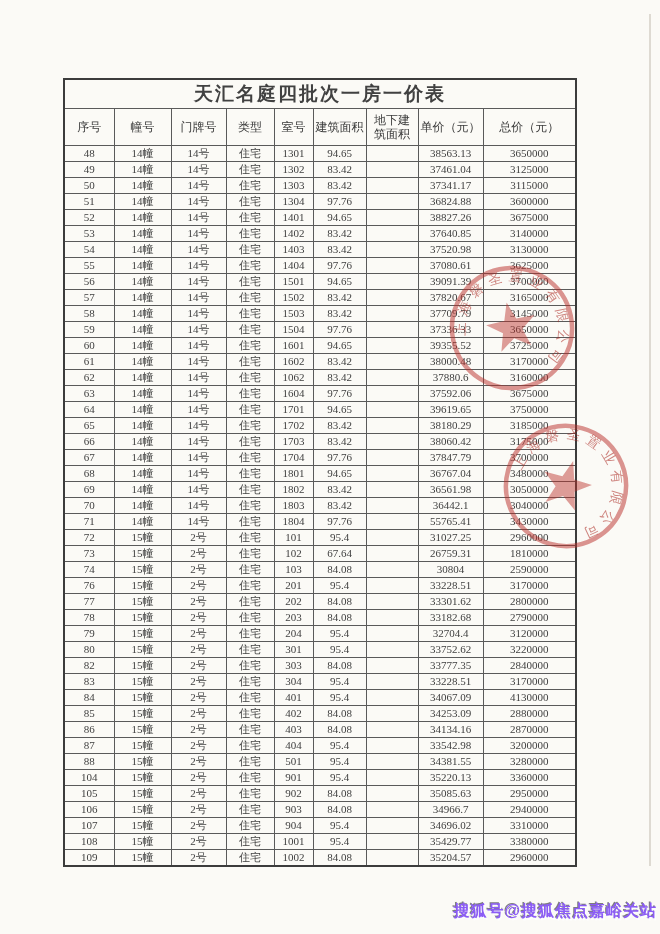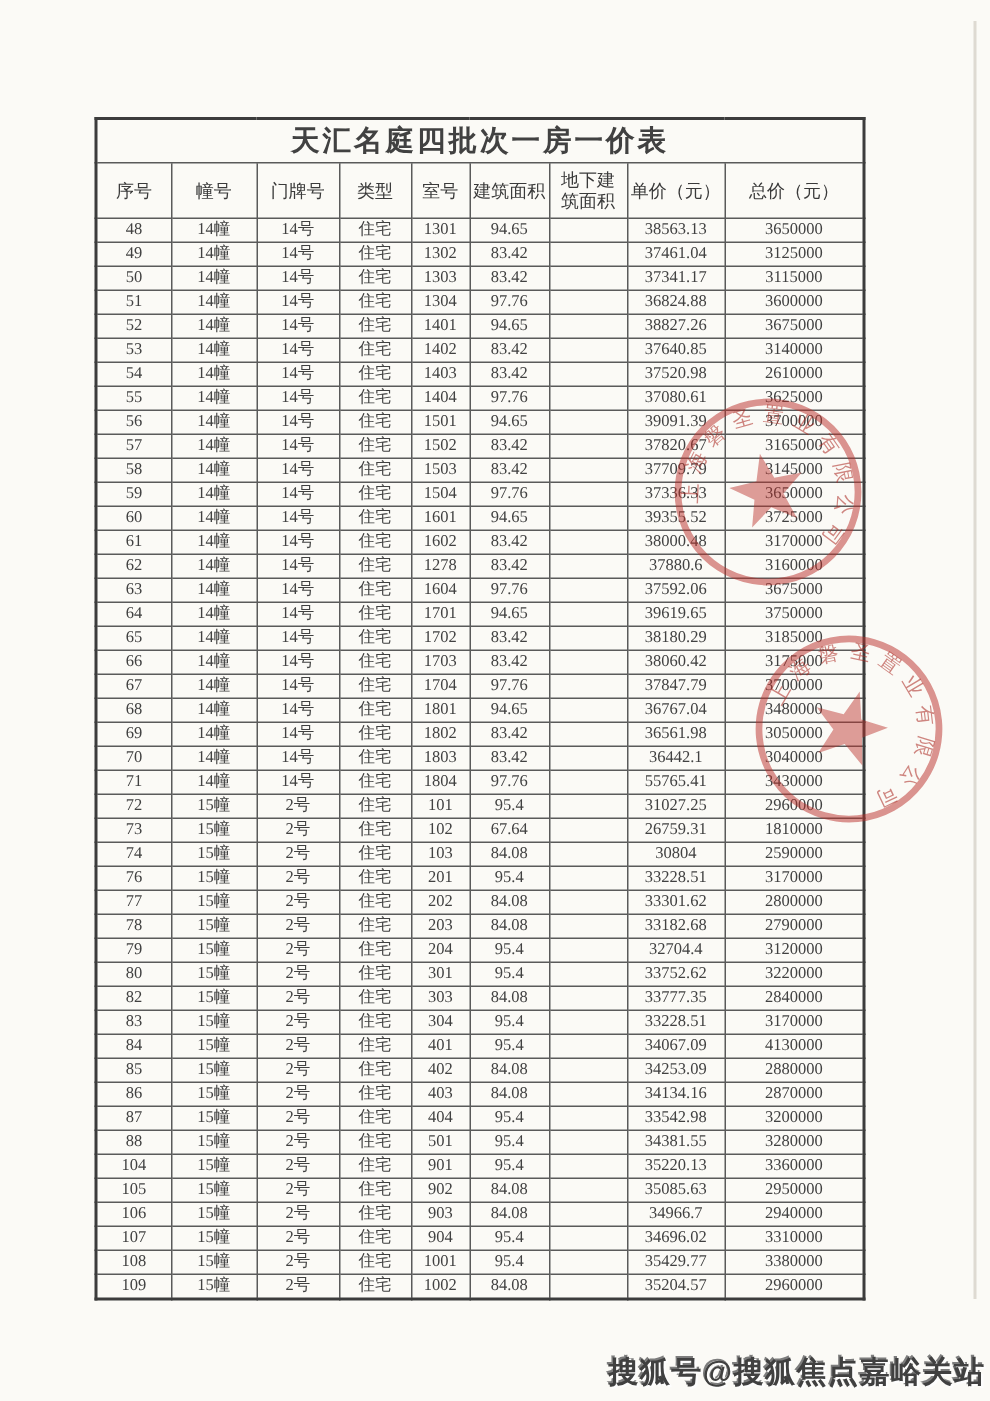--- a/index.html
+++ b/index.html
@@ -37,22 +37,22 @@
     height:15px;font-size:11px;line-height:15px;
   }
   
   .seal{position:absolute;width:140px;height:140px;opacity:.92;}
   .seal-1{left:442px;top:258px;transform:rotate(-12deg);}
   .seal-2{left:496px;top:416px;transform:rotate(16deg);}
   
   .watermark{
     position:absolute;top:901px;right:3px;
     font-family:"Liberation Sans","DejaVu Sans",sans-serif;
-    font-size:20px;font-weight:bold;letter-spacing:1px;
-    color:#404040;
+    font-size:16px;font-weight:bold;letter-spacing:1px;
+    color:#8b5cf6;
     text-shadow:1.5px 1.5px 0 #fdfdfd,-1px -1px 0 #7d7d7d;
   }
 </style>
 </head>
 <body>
 
 <div class="page-edge"></div>
 
 <table class="price-table">
   <colgroup>
@@ -152,21 +152,21 @@
       </tr>
       <tr class="data-row">
         <td>54</td>
         <td>14幢</td>
         <td>14号</td>
         <td>住宅</td>
         <td>1403</td>
         <td>83.42</td>
         <td></td>
         <td>37520.98</td>
-        <td>2610000</td>
+        <td>3130000</td>
       </tr>
       <tr class="data-row">
         <td>55</td>
         <td>14幢</td>
         <td>14号</td>
         <td>住宅</td>
         <td>1404</td>
         <td>97.76</td>
         <td></td>
         <td>37080.61</td>
@@ -236,21 +236,21 @@
         <td>83.42</td>
         <td></td>
         <td>38000.48</td>
         <td>3170000</td>
       </tr>
       <tr class="data-row">
         <td>62</td>
         <td>14幢</td>
         <td>14号</td>
         <td>住宅</td>
-        <td>1278</td>
+        <td>1062</td>
         <td>83.42</td>
         <td></td>
         <td>37880.6</td>
         <td>3160000</td>
       </tr>
       <tr class="data-row">
         <td>63</td>
         <td>14幢</td>
         <td>14号</td>
         <td>住宅</td>

